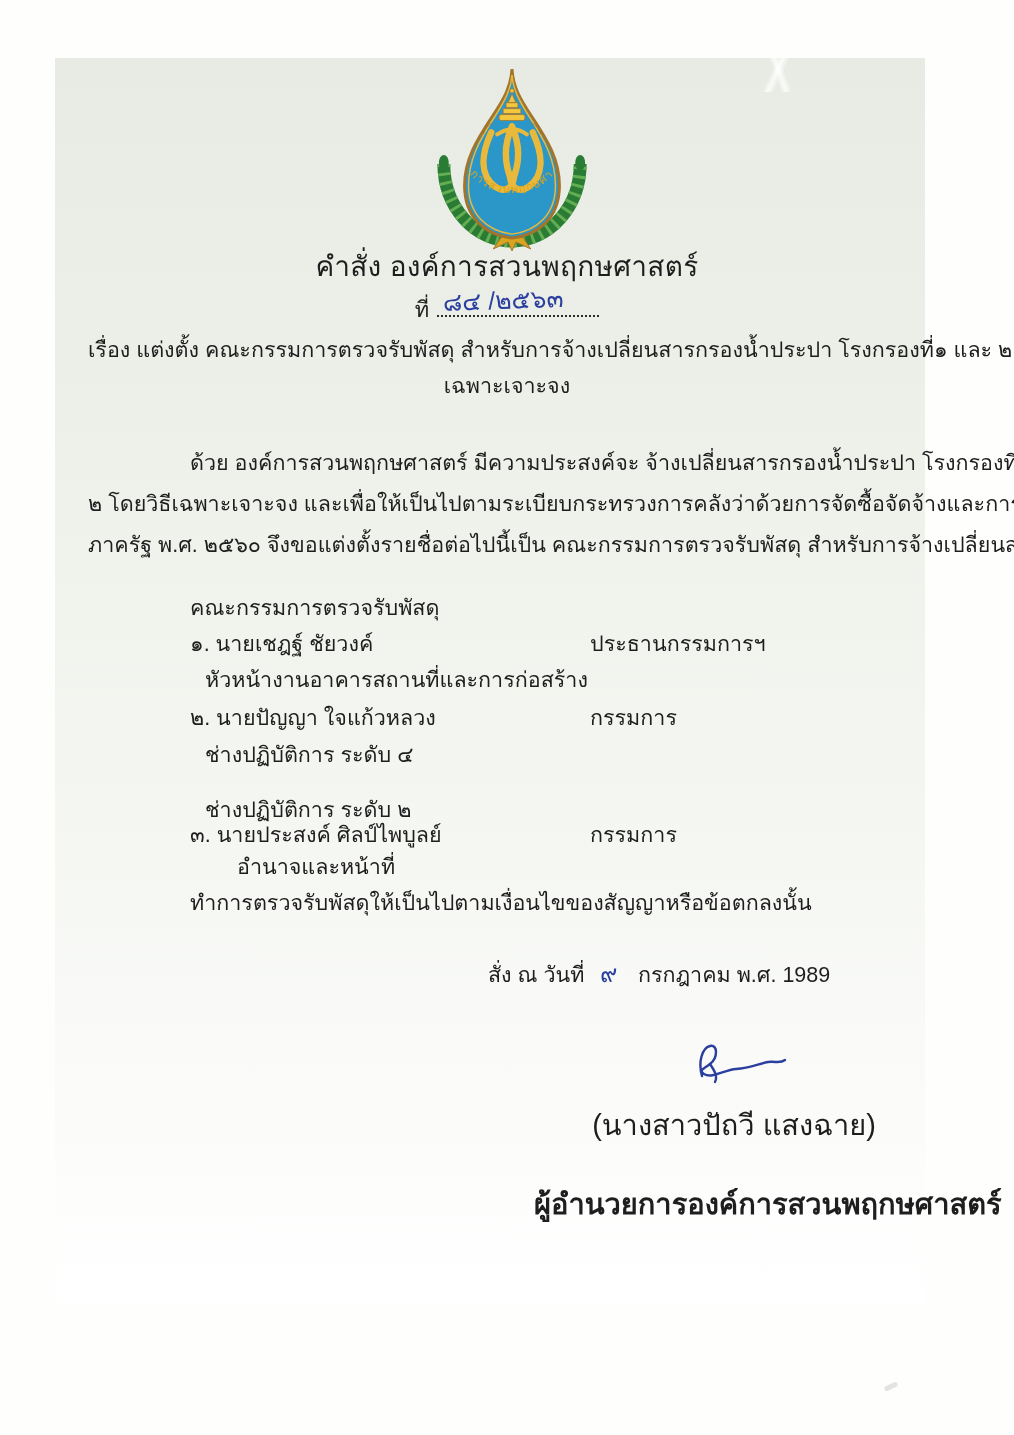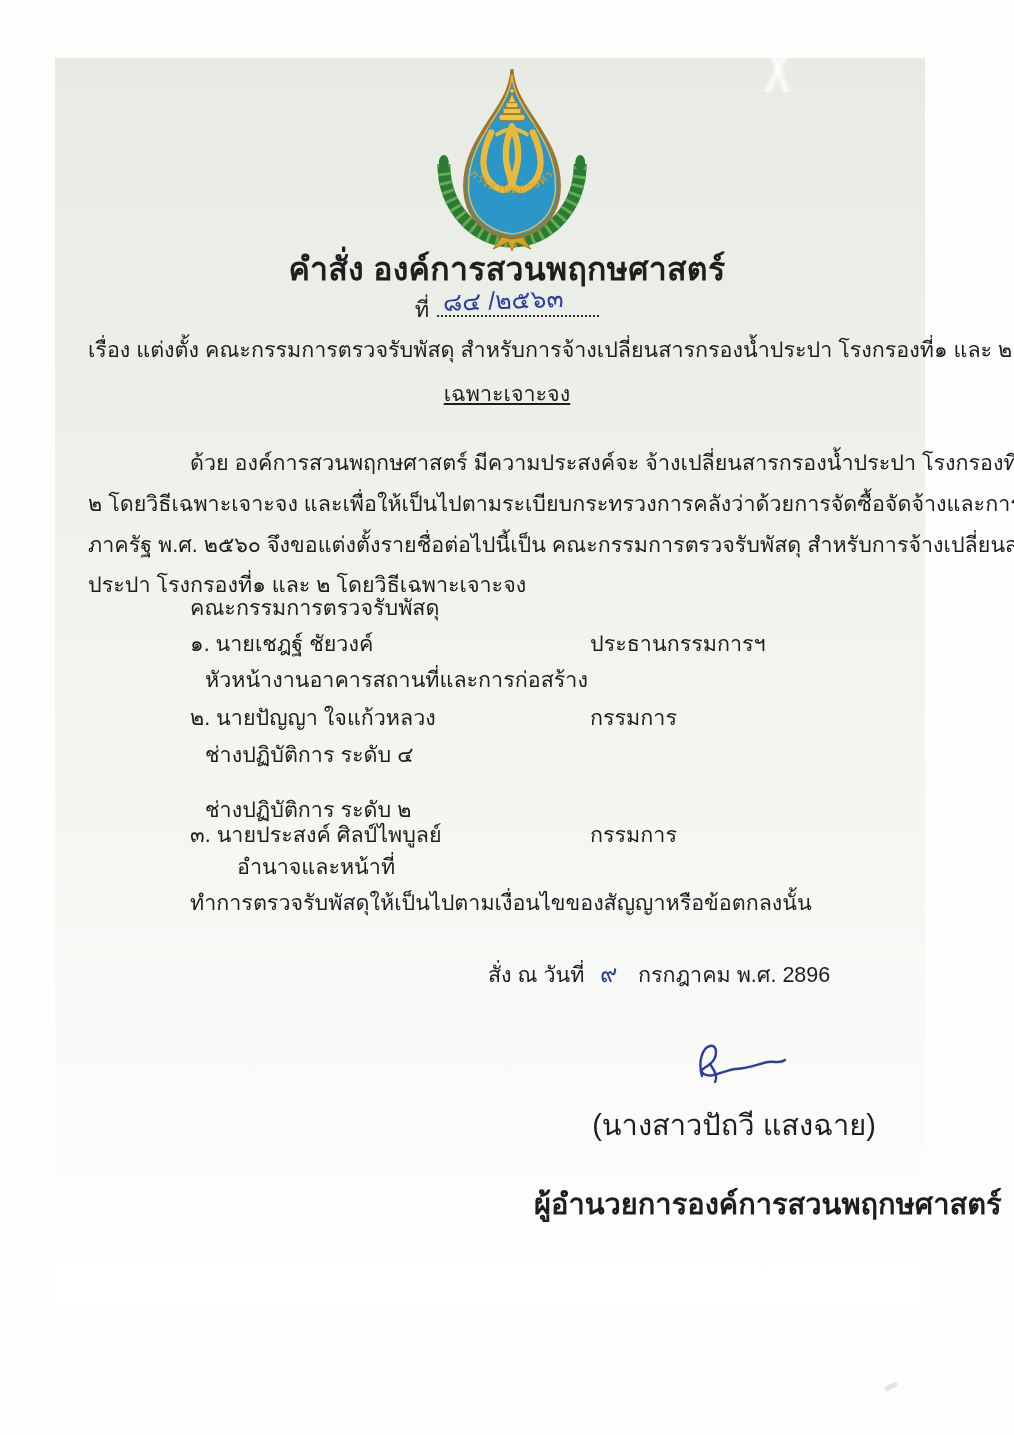--- a/index.html
+++ b/index.html
@@ -21,34 +21,34 @@
     background:
       linear-gradient(115deg,transparent 42%,rgba(255,255,255,.85) 47%,transparent 53%),
       linear-gradient(70deg,transparent 44%,rgba(255,255,255,.8) 49%,transparent 55%);
   }
   .smudge{
     position:absolute;left:884px;top:1384px;width:14px;height:5px;
     background:#e3e4e2;transform:rotate(-25deg);border-radius:3px;
   }
   .t{position:absolute;font-size:21.5px;line-height:1.35;white-space:nowrap;}
   .center{left:0;width:100%;text-align:center;}
-  .doc-title{top:248px;font-size:32px;font-weight:700;letter-spacing:.3px;}
+  .doc-title{top:248px;font-size:28px;font-weight:400;letter-spacing:.3px;}
   .doc-number{top:289px;font-size:22px;}
   .dotline{
     display:inline-block;position:relative;width:162px;height:26px;
     border-bottom:2px dotted #2c2c2c;margin-left:8px;vertical-align:baseline;
   }
   .handwriting{
     color:#2b3f9e;
     font-size:25px;
     transform:rotate(-2deg);
   }
   .dotline .handwriting{position:absolute;left:6px;bottom:-3px;white-space:nowrap;}
   .subject1{left:88px;top:336px;}
-  .subject2{top:380px;text-decoration:underline;}
+  .subject2{top:372px;}
   .p1{left:190px;top:449px;}
   .p2{left:88px;top:490px;}
   .p3{left:88px;top:531px;}
   .p4{left:88px;top:571px;}
   .committee-heading{left:190px;top:594px;}
   .row-name{left:190px;}
   .row-role{left:590px;}
   .row-pos{left:205px;}
   .y1{top:630px;} .y1p{top:666px;}
   .y2{top:704px;} .y2p{top:741px;}
@@ -112,41 +112,40 @@
   <div class="t center doc-number">
     <span>ที่</span><span class="dotline"><span class="handwriting">๘๔ /๒๕๖๓</span></span>
   </div>
 
   <div class="t subject1">เรื่อง แต่งตั้ง คณะกรรมการตรวจรับพัสดุ สำหรับการจ้างเปลี่ยนสารกรองน้ำประปา โรงกรองที่๑ และ ๒ โดยวิธี</div>
   <div class="t center subject2">เฉพาะเจาะจง</div>
 
   <div class="t p1">ด้วย องค์การสวนพฤกษศาสตร์ มีความประสงค์จะ จ้างเปลี่ยนสารกรองน้ำประปา โรงกรองที่๑ และ</div>
   <div class="t p2">๒ โดยวิธีเฉพาะเจาะจง  และเพื่อให้เป็นไปตามระเบียบกระทรวงการคลังว่าด้วยการจัดซื้อจัดจ้างและการบริหารพัสดุ</div>
   <div class="t p3">ภาครัฐ พ.ศ. ๒๕๖๐ จึงขอแต่งตั้งรายชื่อต่อไปนี้เป็น คณะกรรมการตรวจรับพัสดุ สำหรับการจ้างเปลี่ยนสารกรองน้ำ</div>
-  <div class="t p4">ประปา โรงกรองที่๑ และ ๒ โดยวิธีเฉพาะเจาะจง</div>
 
   <div class="t committee-heading">คณะกรรมการตรวจรับพัสดุ</div>
 
   <div class="t row-name y1">๑. นายเชฎฐ์ ชัยวงค์</div>
   <div class="t row-role y1">ประธานกรรมการฯ</div>
   <div class="t row-pos y1p">หัวหน้างานอาคารสถานที่และการก่อสร้าง</div>
 
   <div class="t row-name y2">๒. นายปัญญา ใจแก้วหลวง</div>
   <div class="t row-role y2">กรรมการ</div>
   <div class="t row-pos y2p">ช่างปฏิบัติการ ระดับ ๔</div>
 
   <div class="t row-name y3">๓. นายประสงค์ ศิลป์ไพบูลย์</div>
   <div class="t row-role y3">กรรมการ</div>
   <div class="t row-pos y3p">ช่างปฏิบัติการ ระดับ ๒</div>
 
   <div class="t duty-heading">อำนาจและหน้าที่</div>
   <div class="t duty-text">ทำการตรวจรับพัสดุให้เป็นไปตามเงื่อนไขของสัญญาหรือข้อตกลงนั้น</div>
 
   <div class="t date-line">
-    <span>สั่ง ณ วันที่</span><span class="handwriting">๙</span><span>กรกฎาคม พ.ศ. 2896</span>
+    <span>สั่ง ณ วันที่</span><span class="handwriting">๙</span><span>กรกฎาคม พ.ศ. 1989</span>
   </div>
 
   <svg class="sig" viewBox="0 0 110 60" aria-hidden="true">
     <g fill="none" stroke="#2b3f9e" stroke-width="2.4" stroke-linecap="round">
       <path d="M14,40 C10,26 14,12 22,10 C30,8 30,22 22,28 C16,33 10,34 16,38 C24,43 36,34 48,33 C62,32 70,28 80,26 C88,25 92,28 97,24"></path>
       <path d="M22,28 C26,34 30,40 27,46"></path>
     </g>
   </svg>
 
   <div class="t sign-block sn">(นางสาวปัถวี แสงฉาย)</div>

